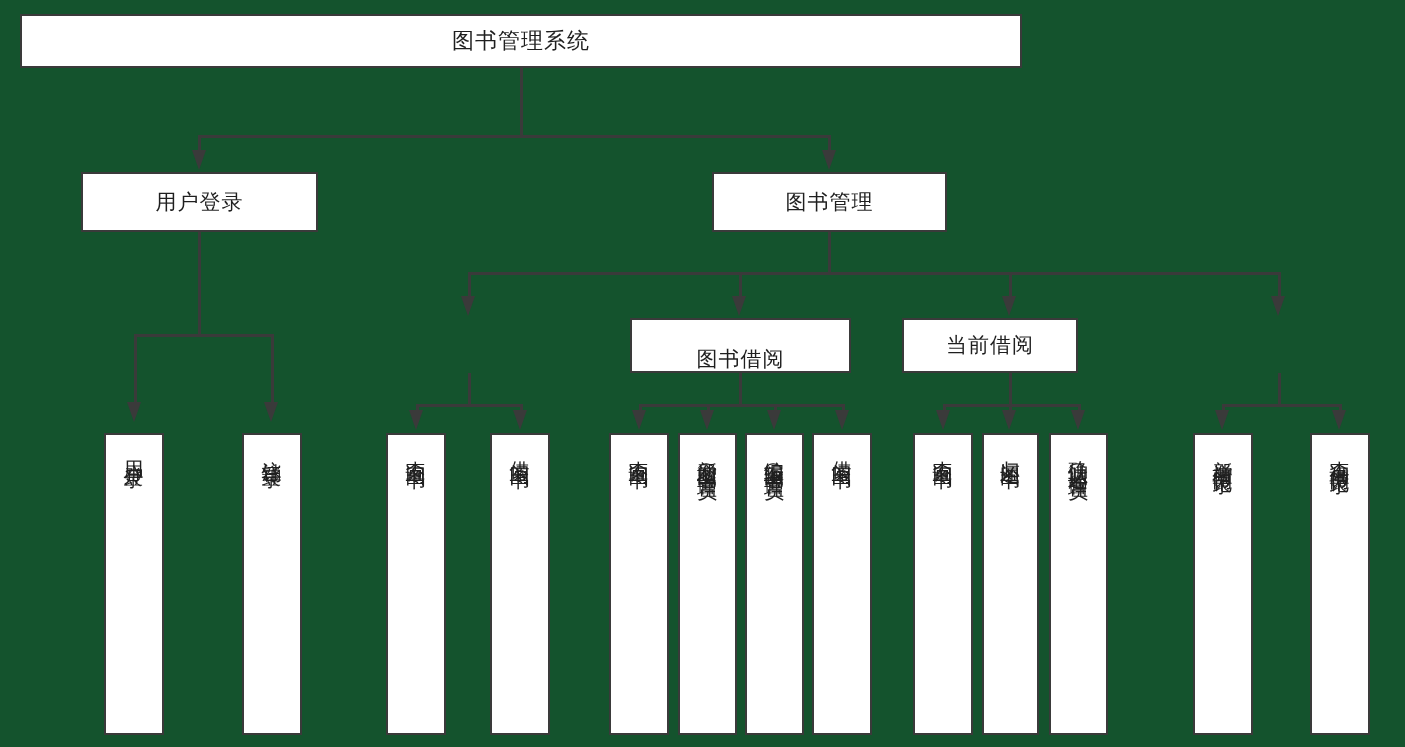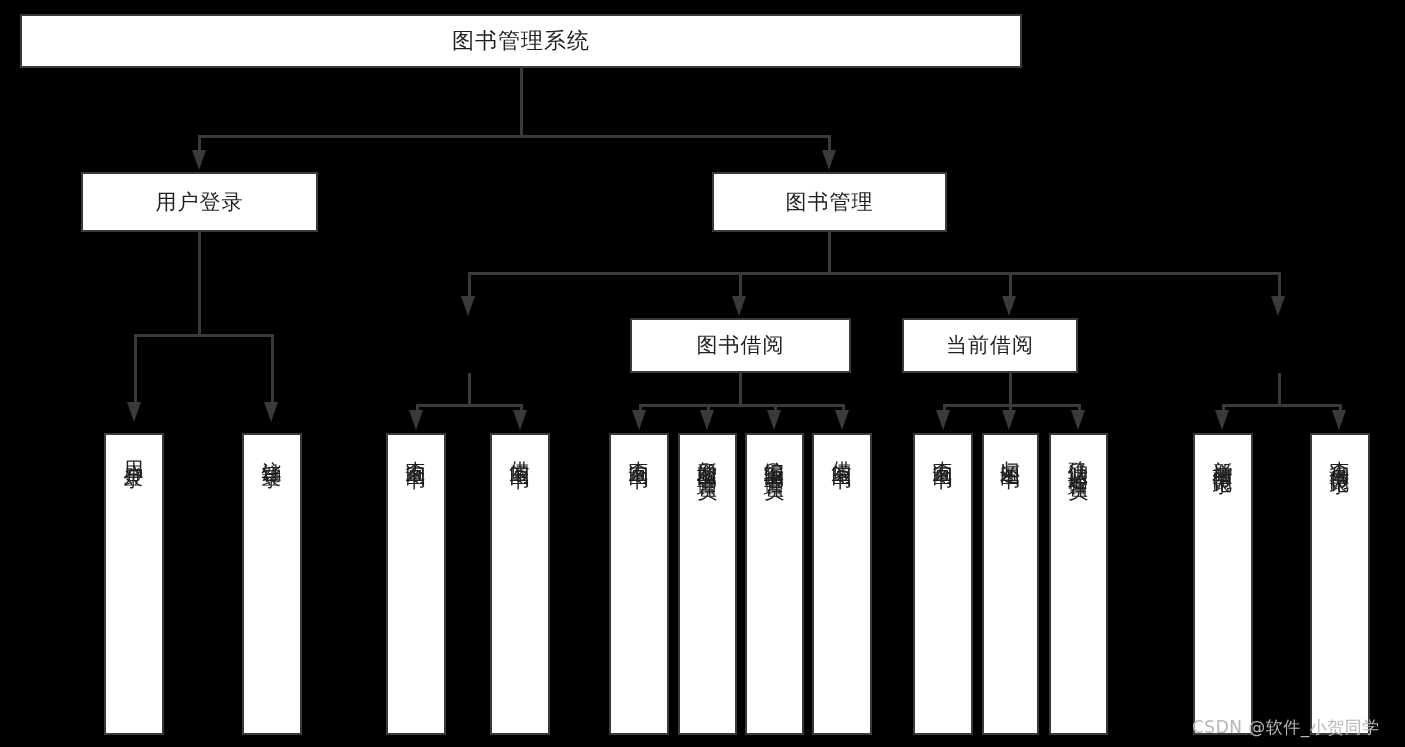--- a/index.html
+++ b/index.html
@@ -7,21 +7,21 @@
     padding: 0;
     background: #ffffff;
   }
   body {
     font-family: "DejaVu Sans", "Liberation Sans", sans-serif;
   }
   #canvas {
     position: relative;
     width: 1405px;
     height: 747px;
-    background: #000000;
+    background: #14532d;
     overflow: hidden;
   }
   
   .node {
     position: absolute;
     box-sizing: border-box;
     background: #ffffff;
     border: 2.5px solid #3a3a3a;
     display: flex;
     align-items: center;
@@ -114,21 +114,21 @@
   <div class="hline" style="left:468px; top:272px; width:812px;"></div>
   <div class="vline" style="left:468px; top:272px; height:28px;"></div>
   <div class="arrow" style="left:461px; top:296px;"></div>
   <div class="vline" style="left:739px; top:272px; height:28px;"></div>
   <div class="arrow" style="left:732px; top:296px;"></div>
   <div class="vline" style="left:1009px; top:272px; height:28px;"></div>
   <div class="arrow" style="left:1002px; top:296px;"></div>
   <div class="vline" style="left:1278px; top:272px; height:28px;"></div>
   <div class="arrow" style="left:1271px; top:296px;"></div>
 
-  <div class="node level2" style="left:630px; top:318px; width:221px; height:55px;">
+  <div class="node level2" style="left:630px; top:318px; width:221px; height:55px;align-items:flex-end;">
     <span class="label">图书借阅</span>
   </div>
   <div class="node level2" style="left:902px; top:318px; width:176px; height:55px;">
     <span class="label">当前借阅</span>
   </div>
 
   <div class="vline" style="left:468px; top:373px; height:33px;"></div>
   <div class="hline" style="left:416px; top:404px; width:106px;"></div>
   <div class="vline" style="left:416px; top:404px; height:12px;"></div>
   <div class="arrow" style="left:409px; top:410px;"></div>
@@ -199,15 +199,14 @@
     <span class="label">确认归还（管理员）</span>
   </div>
 
   <div class="node leaf" style="left:1193px; top:433px; width:60px; height:302px;">
     <span class="label">新增借阅记录</span>
   </div>
   <div class="node leaf" style="left:1310px; top:433px; width:60px; height:302px;">
     <span class="label">查询借阅记录</span>
   </div>
 
-  <div id="watermark" style="left:1192px; top:716px;">CSDN @软件_小贺同学</div>
 
 </div>
 
 </body></html>

